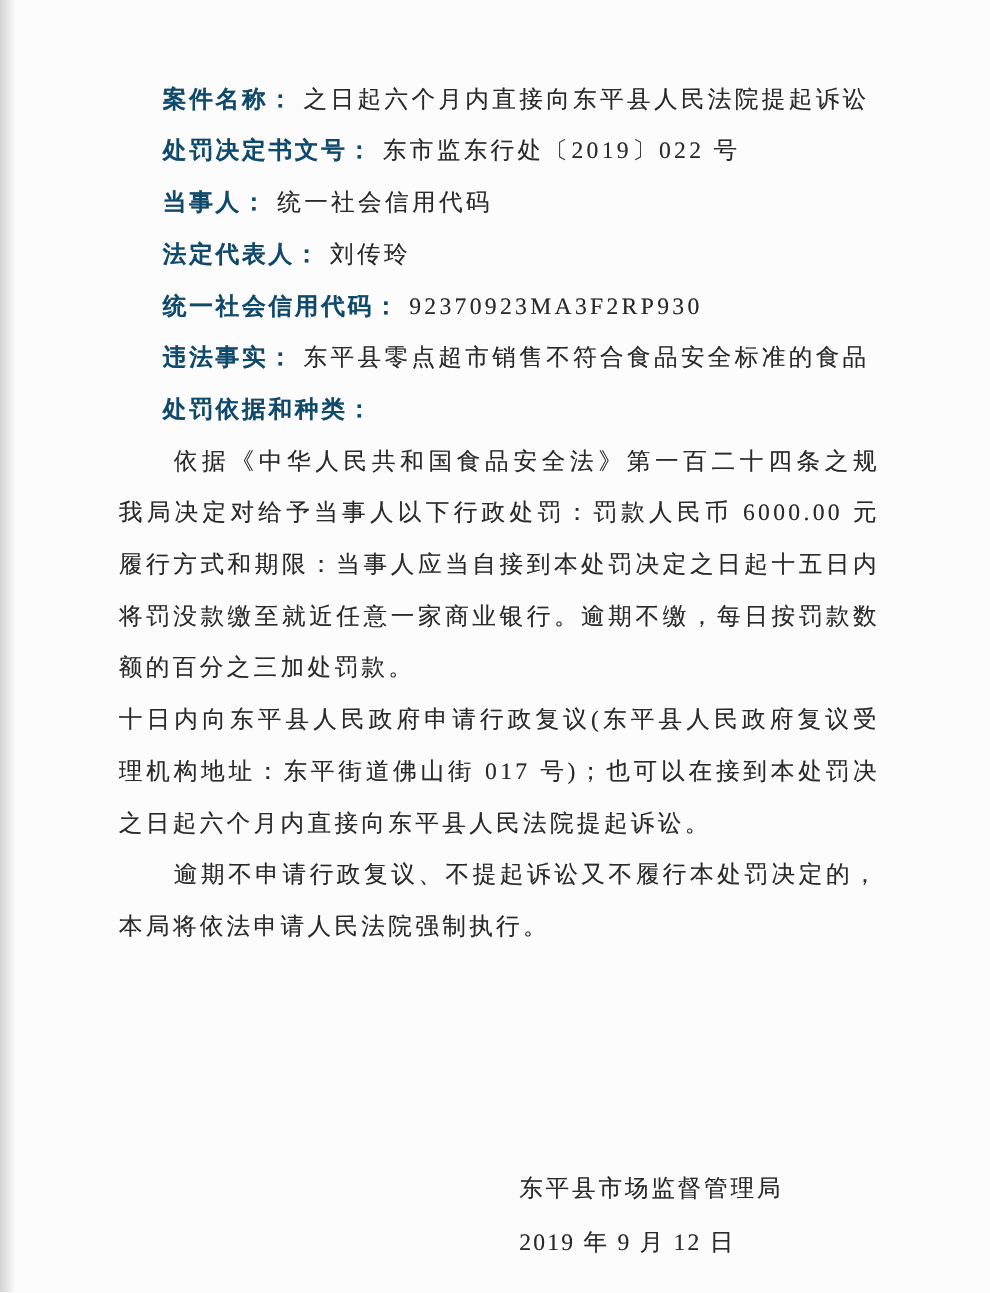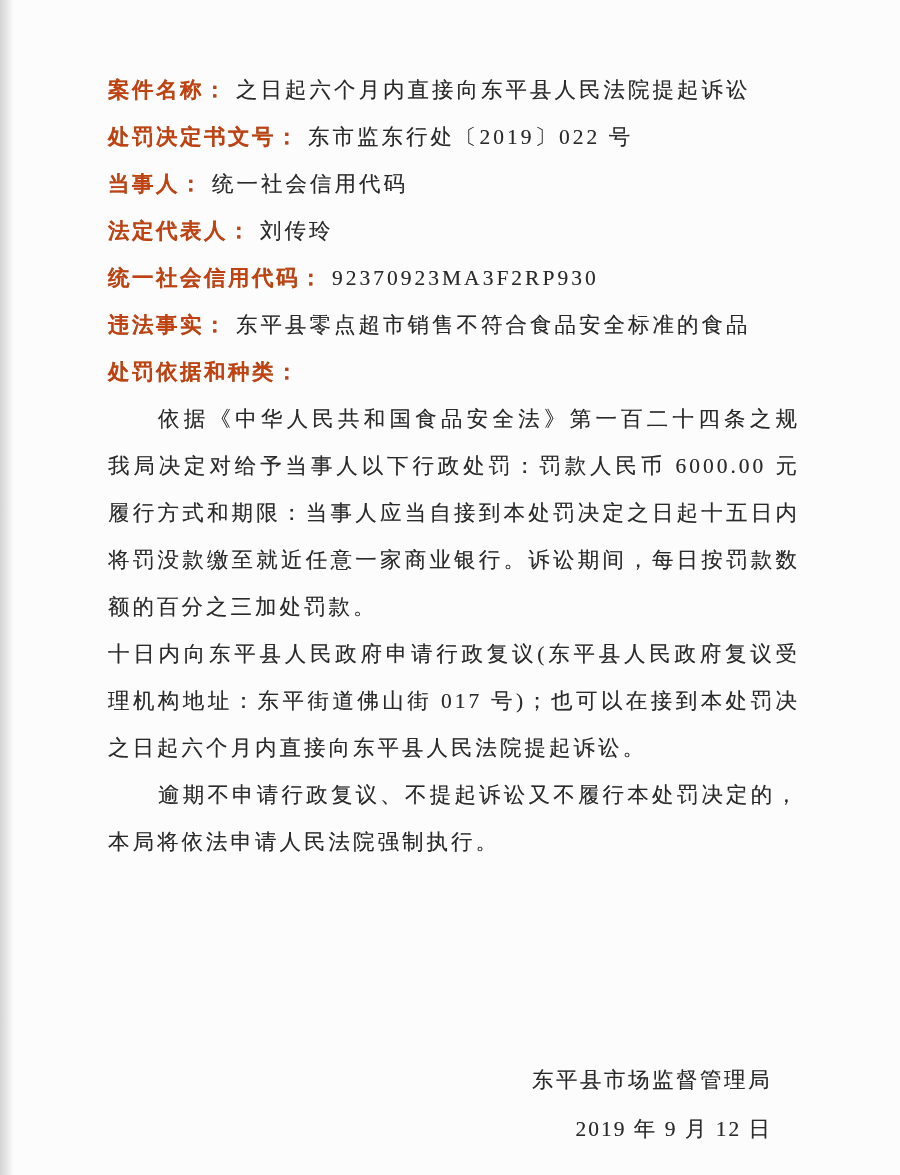--- a/index.html
+++ b/index.html
@@ -26,30 +26,31 @@
   }
   .fill{
     white-space:normal;
     text-align:justify;
     text-align-last:justify;
     overflow:hidden;
   }
   .indent{ text-indent:50px; }
   .label{
     font-family:"Liberation Sans","DejaVu Sans",sans-serif;
-    font-weight:700;color:#c2410c;
+    font-weight:700;color:#0c4a6e;
     letter-spacing:2.5px;
     margin-right:8px;
+    margin-left:40px;
   }
   .value{
     font-family:"Liberation Serif","DejaVu Serif",serif;
   }
   .signature{
-    position:absolute;left:462px;top:1056px;width:310px;
-    text-align:right;font-size:21.5px;color:#2a2a2a;
+    position:absolute;left:472px;top:1056px;width:310px;
+    text-align:left;font-size:21.5px;color:#2a2a2a;
     text-shadow:0 0 0.5px rgba(40,40,40,0.45);
   }
   .signature .agency{ line-height:48px; letter-spacing:2.5px; }
   .signature .date{ line-height:50px; letter-spacing:2px; }
 </style>
 </head>
 <body>
 
 <div class="page">
   <div class="scan-edge"></div>
@@ -81,21 +82,21 @@
       <span class="label">违法事实：</span><span class="value">东平县零点超市销售不符合食品安全标准的食品</span>
     </div>
 
     <div class="line">
       <span class="label">处罚依据和种类：</span><span class="value"></span>
     </div>
 
     <div class="line value fill indent">依据《中华人民共和国食品安全法》第一百二十四条之规定，</div>
     <div class="line value fill">我局决定对给予当事人以下行政处罚：罚款人民币 6000.00 元整。</div>
     <div class="line value fill">履行方式和期限：当事人应当自接到本处罚决定之日起十五日内</div>
-    <div class="line value fill">将罚没款缴至就近任意一家商业银行。诉讼期间，每日按罚款数</div>
+    <div class="line value fill">将罚没款缴至就近任意一家商业银行。逾期不缴，每日按罚款数</div>
     <div class="line value">额的百分之三加处罚款。</div>
     <div class="line value fill">十日内向东平县人民政府申请行政复议(东平县人民政府复议受</div>
     <div class="line value fill">理机构地址：东平街道佛山街 017 号)；也可以在接到本处罚决定</div>
     <div class="line value">之日起六个月内直接向东平县人民法院提起诉讼。</div>
     <div class="line value fill indent">逾期不申请行政复议、不提起诉讼又不履行本处罚决定的，</div>
     <div class="line value">本局将依法申请人民法院强制执行。</div>
 
   </div>
 
   <div class="signature">

